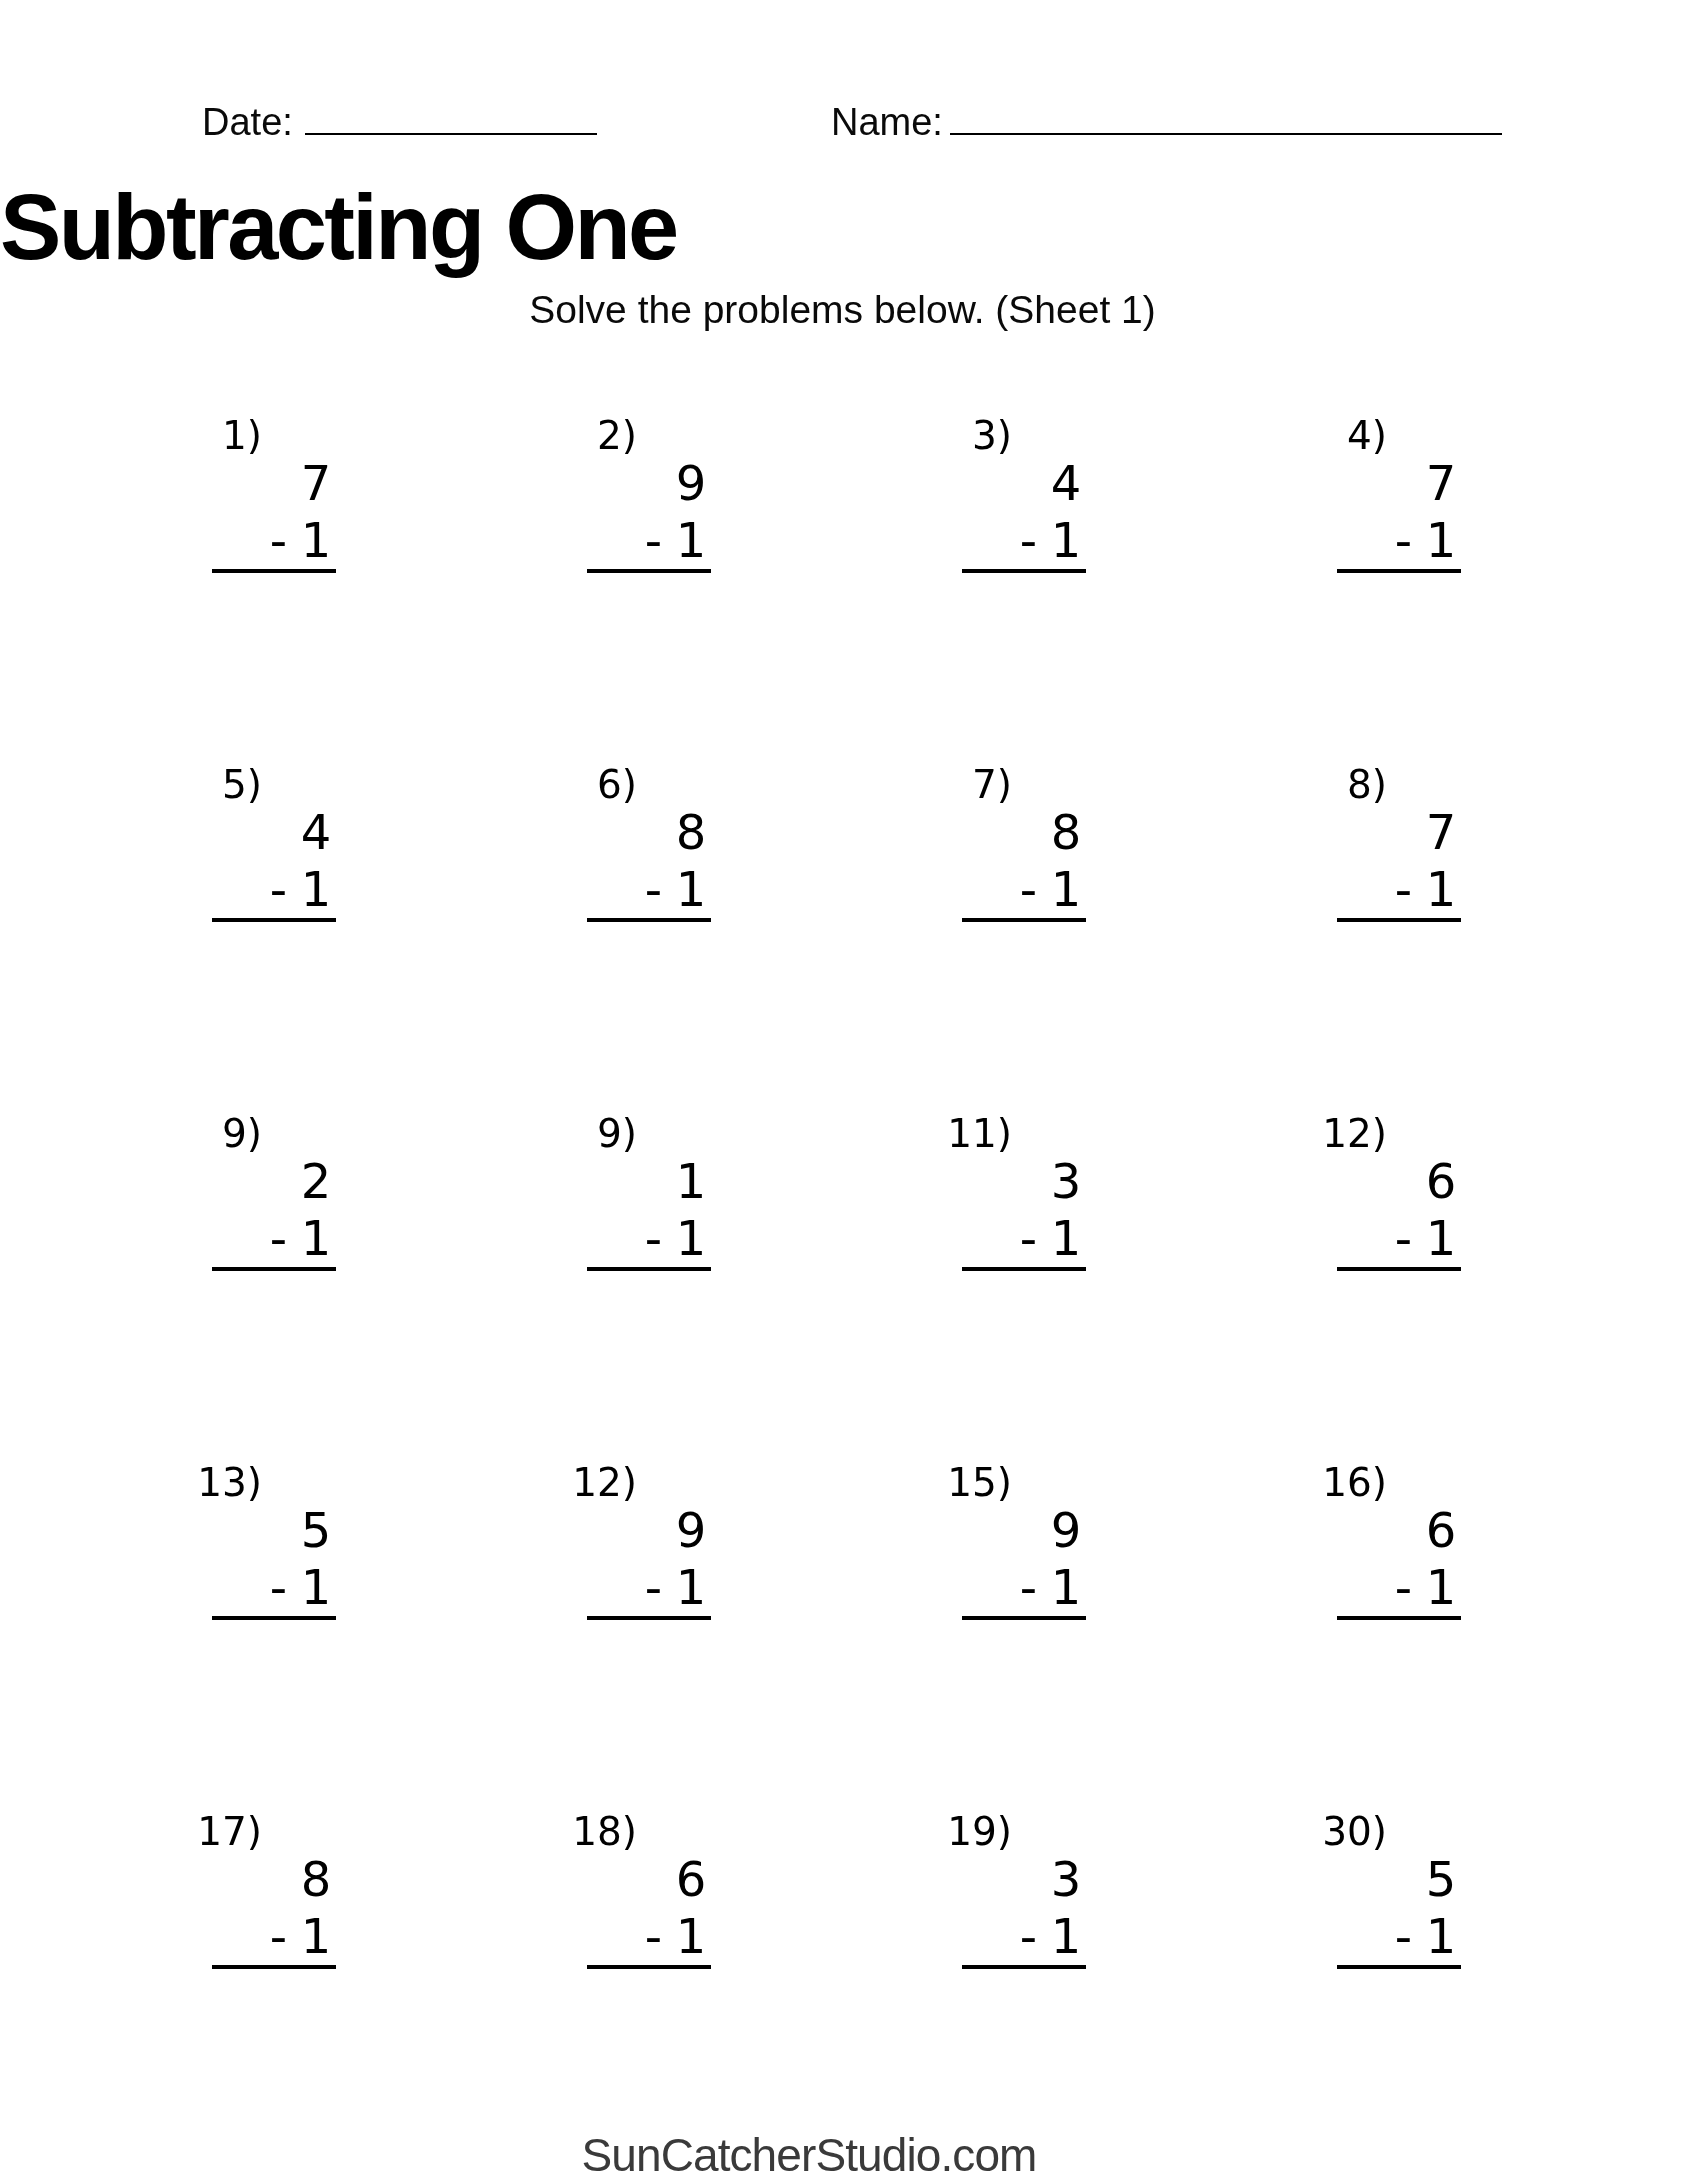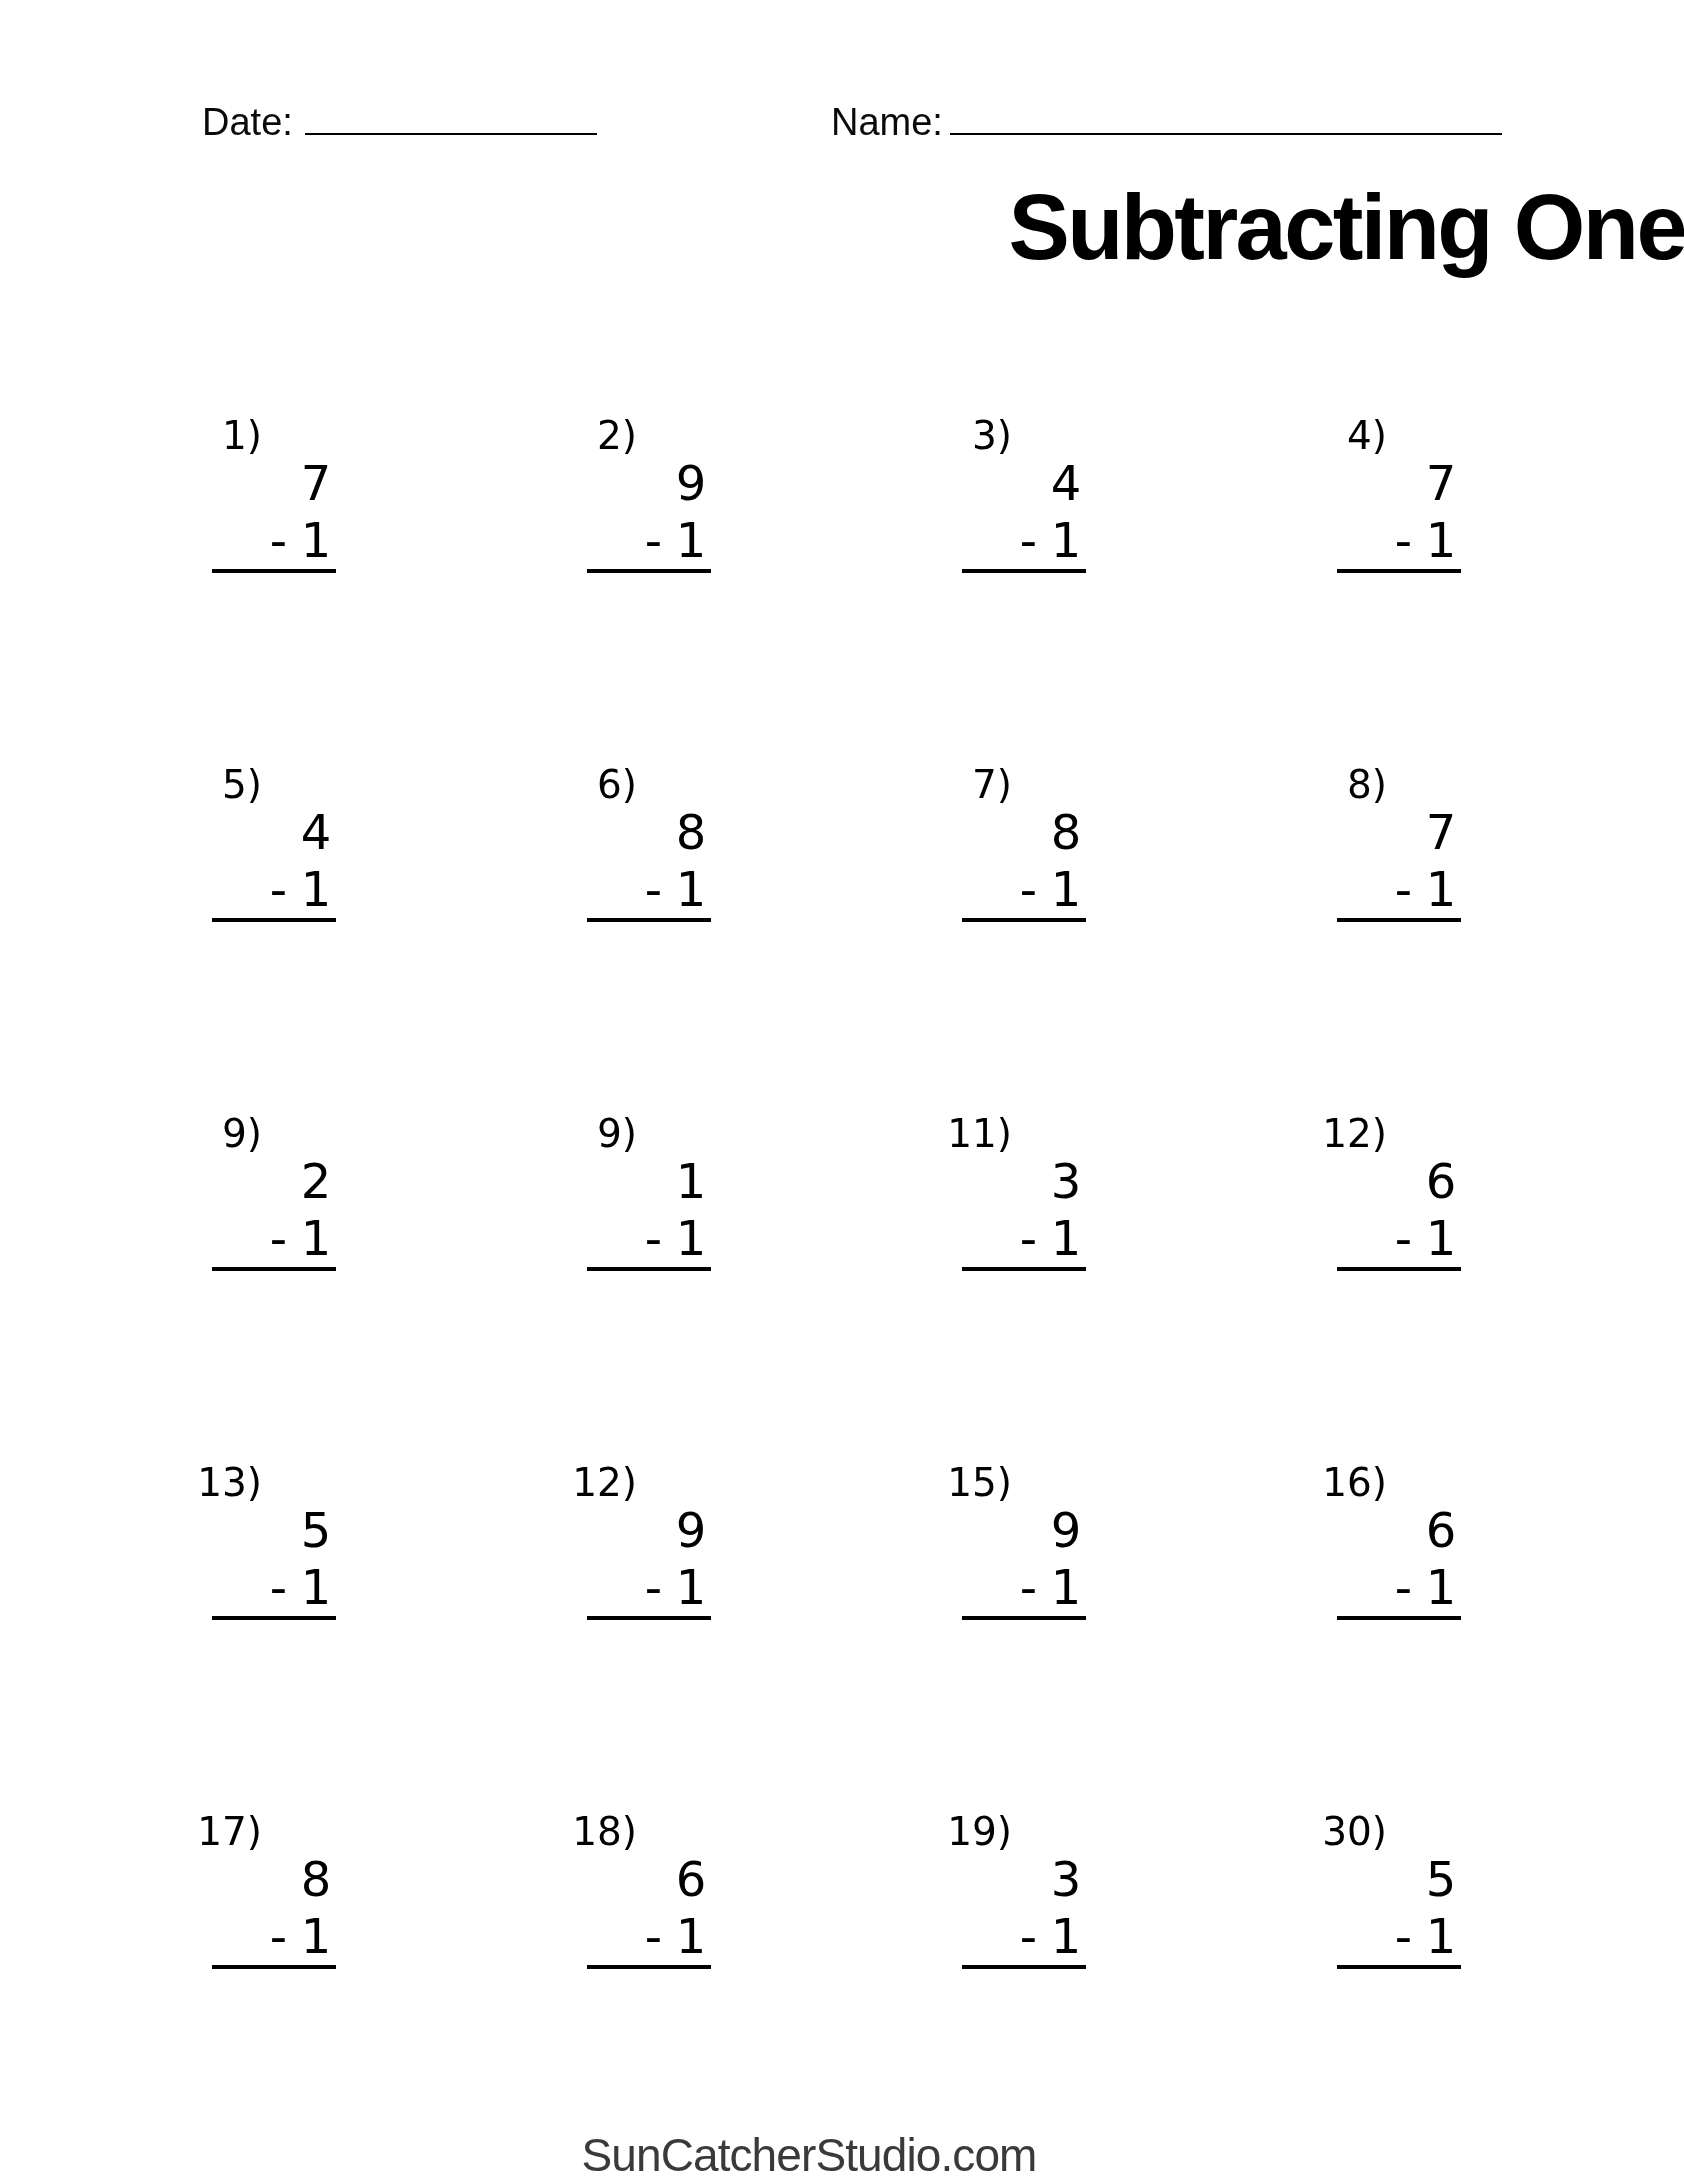--- a/index.html
+++ b/index.html
@@ -32,21 +32,21 @@
   }
   .date-line { width: 292px; margin-left: 12px; }
   .name-line { width: 552px; margin-left: 6.8px; }
 
   
   .title {
     position: absolute;
     top: 177px;
     left: 0;
     right: 0;
-    text-align: right;
+    text-align: left;
     font-size: 92px;
     font-weight: bold;
     letter-spacing: -2.6px;
     line-height: 1.1;
     color: #000;
   }
   .subtitle {
     position: absolute;
     top: 288px;
     left: 0;
@@ -115,20 +115,21 @@
 
   <div class="field field-name">
     <span>Name:</span><span class="fill-line name-line"></span>
   </div>
 
   <div class="field field-date">
     <span>Date:</span><span class="fill-line date-line"></span>
   </div>
 
   <div class="title">Subtracting One</div>
+  <div class="subtitle">Solve the problems below. (Sheet 1)</div>
 
   <div class="problems-grid">
 
     <div class="problem">
       <div class="p-label">1)</div>
       <div class="p-top">7</div>
       <div class="p-bottom"><span>-</span><span class="p-subtrahend">1</span></div>
       <div class="p-rule"></div>
     </div>
 

